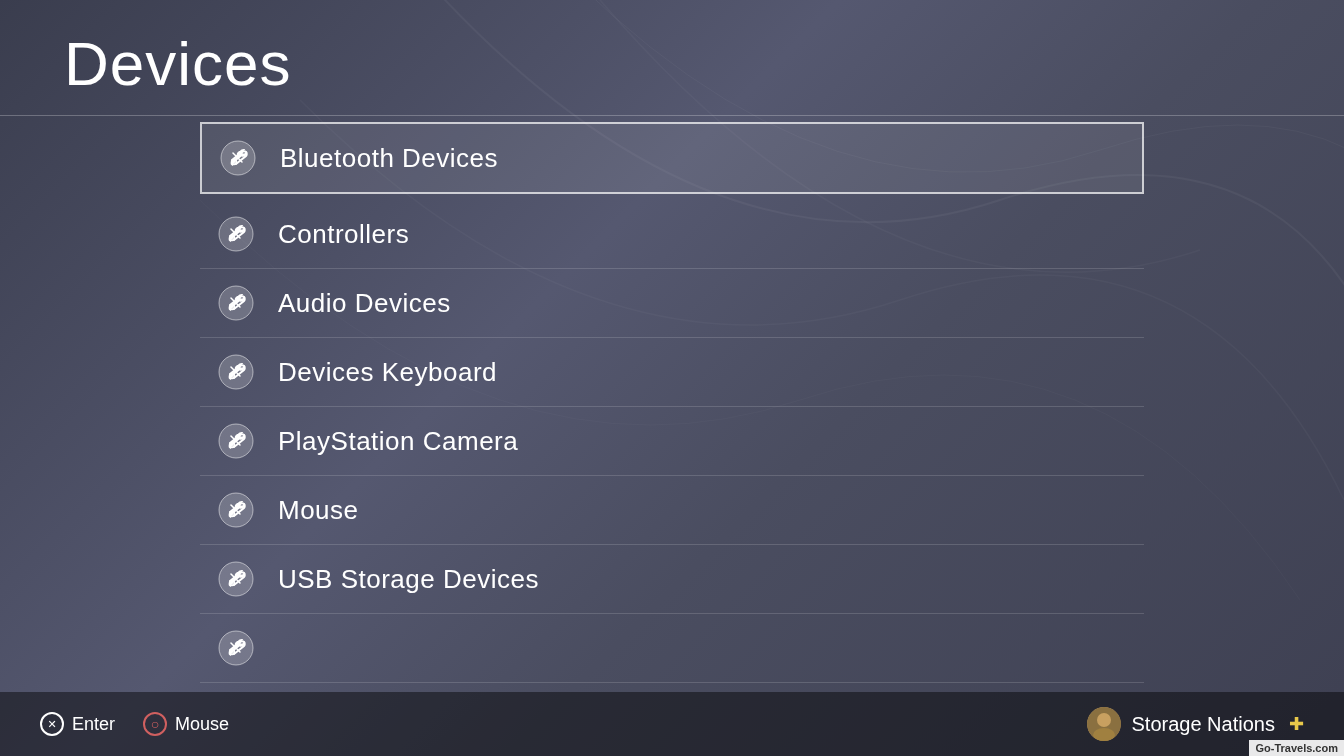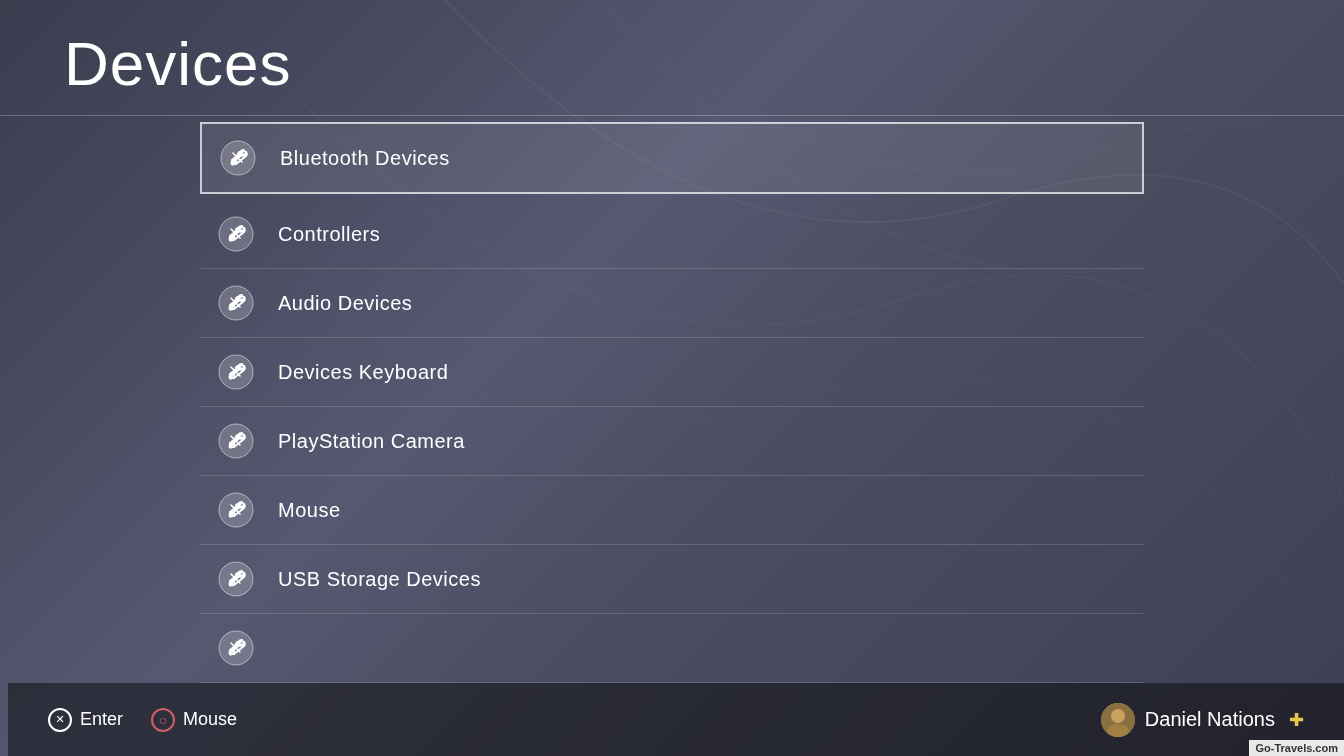--- a/index.html
+++ b/index.html
@@ -80,33 +80,33 @@
       margin-right: 24px;
       flex-shrink: 0;
     }
 
     .menu-item-icon svg {
       width: 36px;
       height: 36px;
     }
 
     .menu-item-label {
-      font-size: 20px;
+      font-size: 26px;
       font-weight: 300;
       color: #ffffff;
       letter-spacing: 0.5px;
     }
 
     
     .footer {
       position: absolute;
       bottom: 0;
-      left: 8px;
+      left: 0;
       right: 0;
-      height: 73px;
+      height: 64px;
       background: rgba(0,0,0,0.45);
       display: flex;
       align-items: center;
       padding: 0 40px;
       z-index: 3;
     }
 
     .footer-left {
       display: flex;
       align-items: center;
@@ -340,18 +340,18 @@
     </div>
   </div>
   <div class="footer-right">
     <div class="avatar-icon">
       <svg width="34" height="34" viewBox="0 0 34 34">
         <circle cx="17" cy="17" r="17" fill="#8a7040"></circle>
         <circle cx="17" cy="13" r="7" fill="#c8a060"></circle>
         <ellipse cx="17" cy="28" rx="11" ry="7" fill="#a08040"></ellipse>
       </svg>
     </div>
-    <span>Daniel Nations</span>
+    <span>Storage Nations</span>
     <span class="ps-plus-icon">✚</span>
   </div>
 </div>
 
 <div class="watermark">Go-Travels.com</div>
 
 </body></html>

